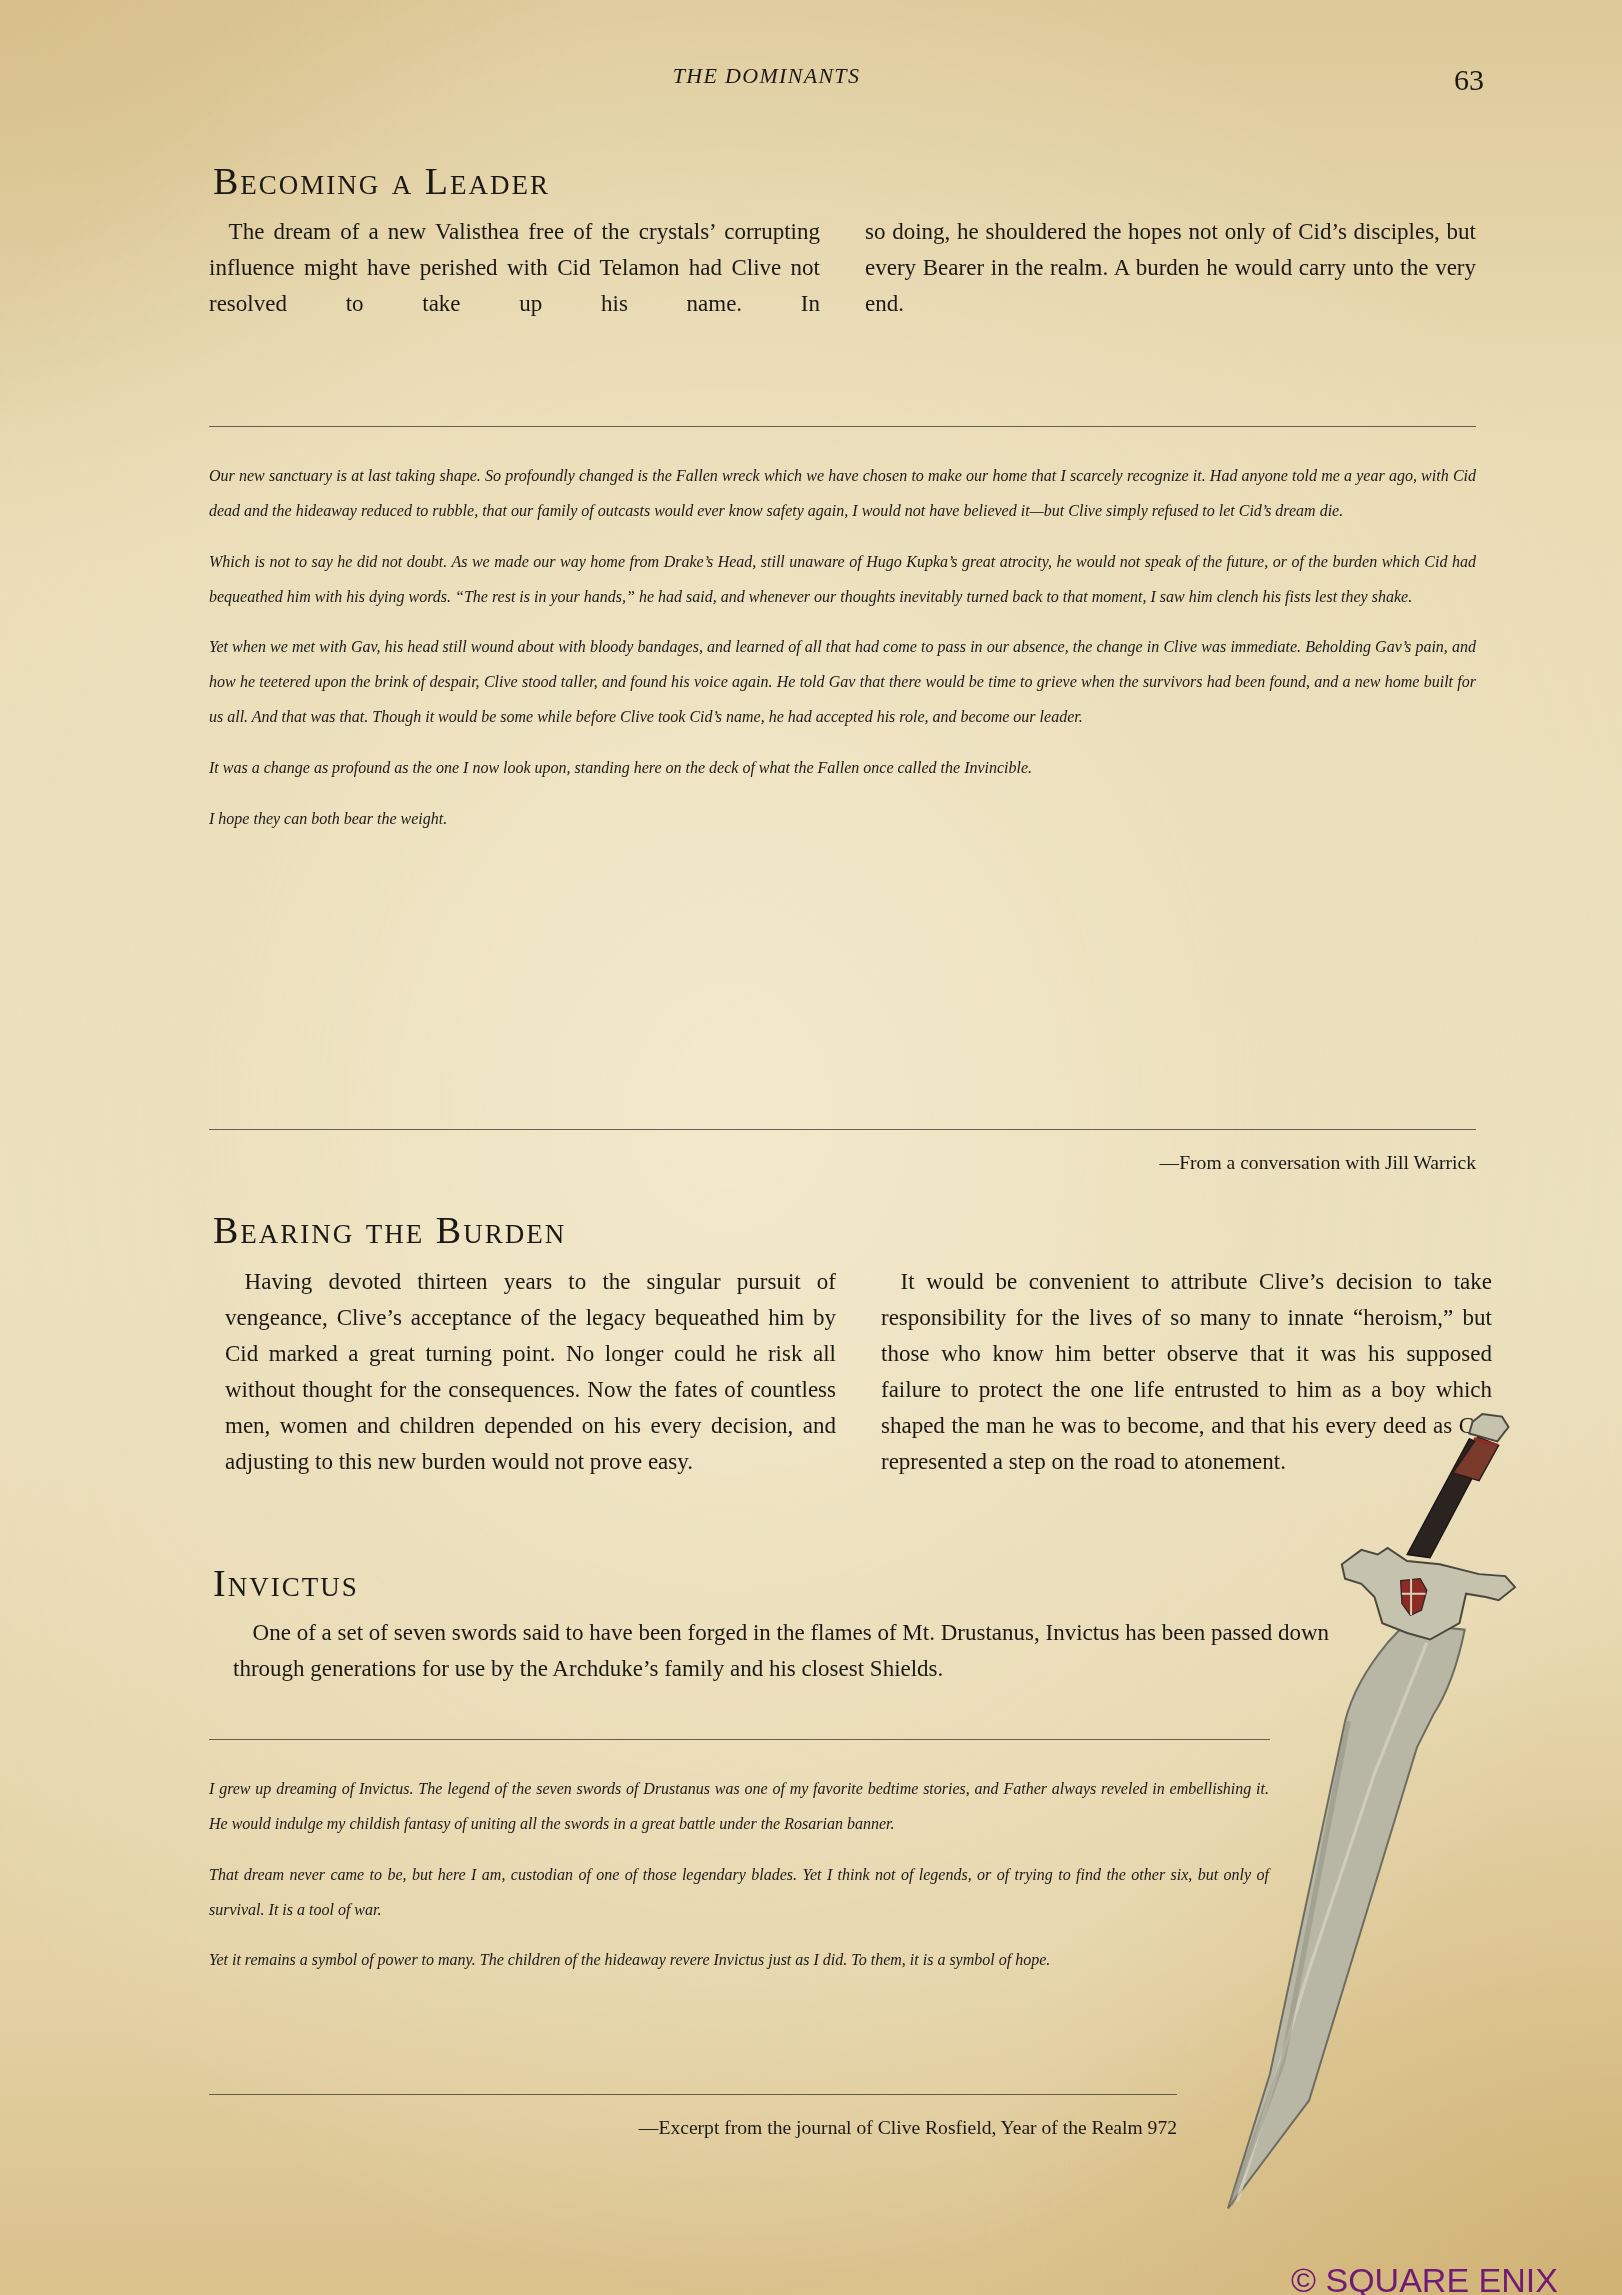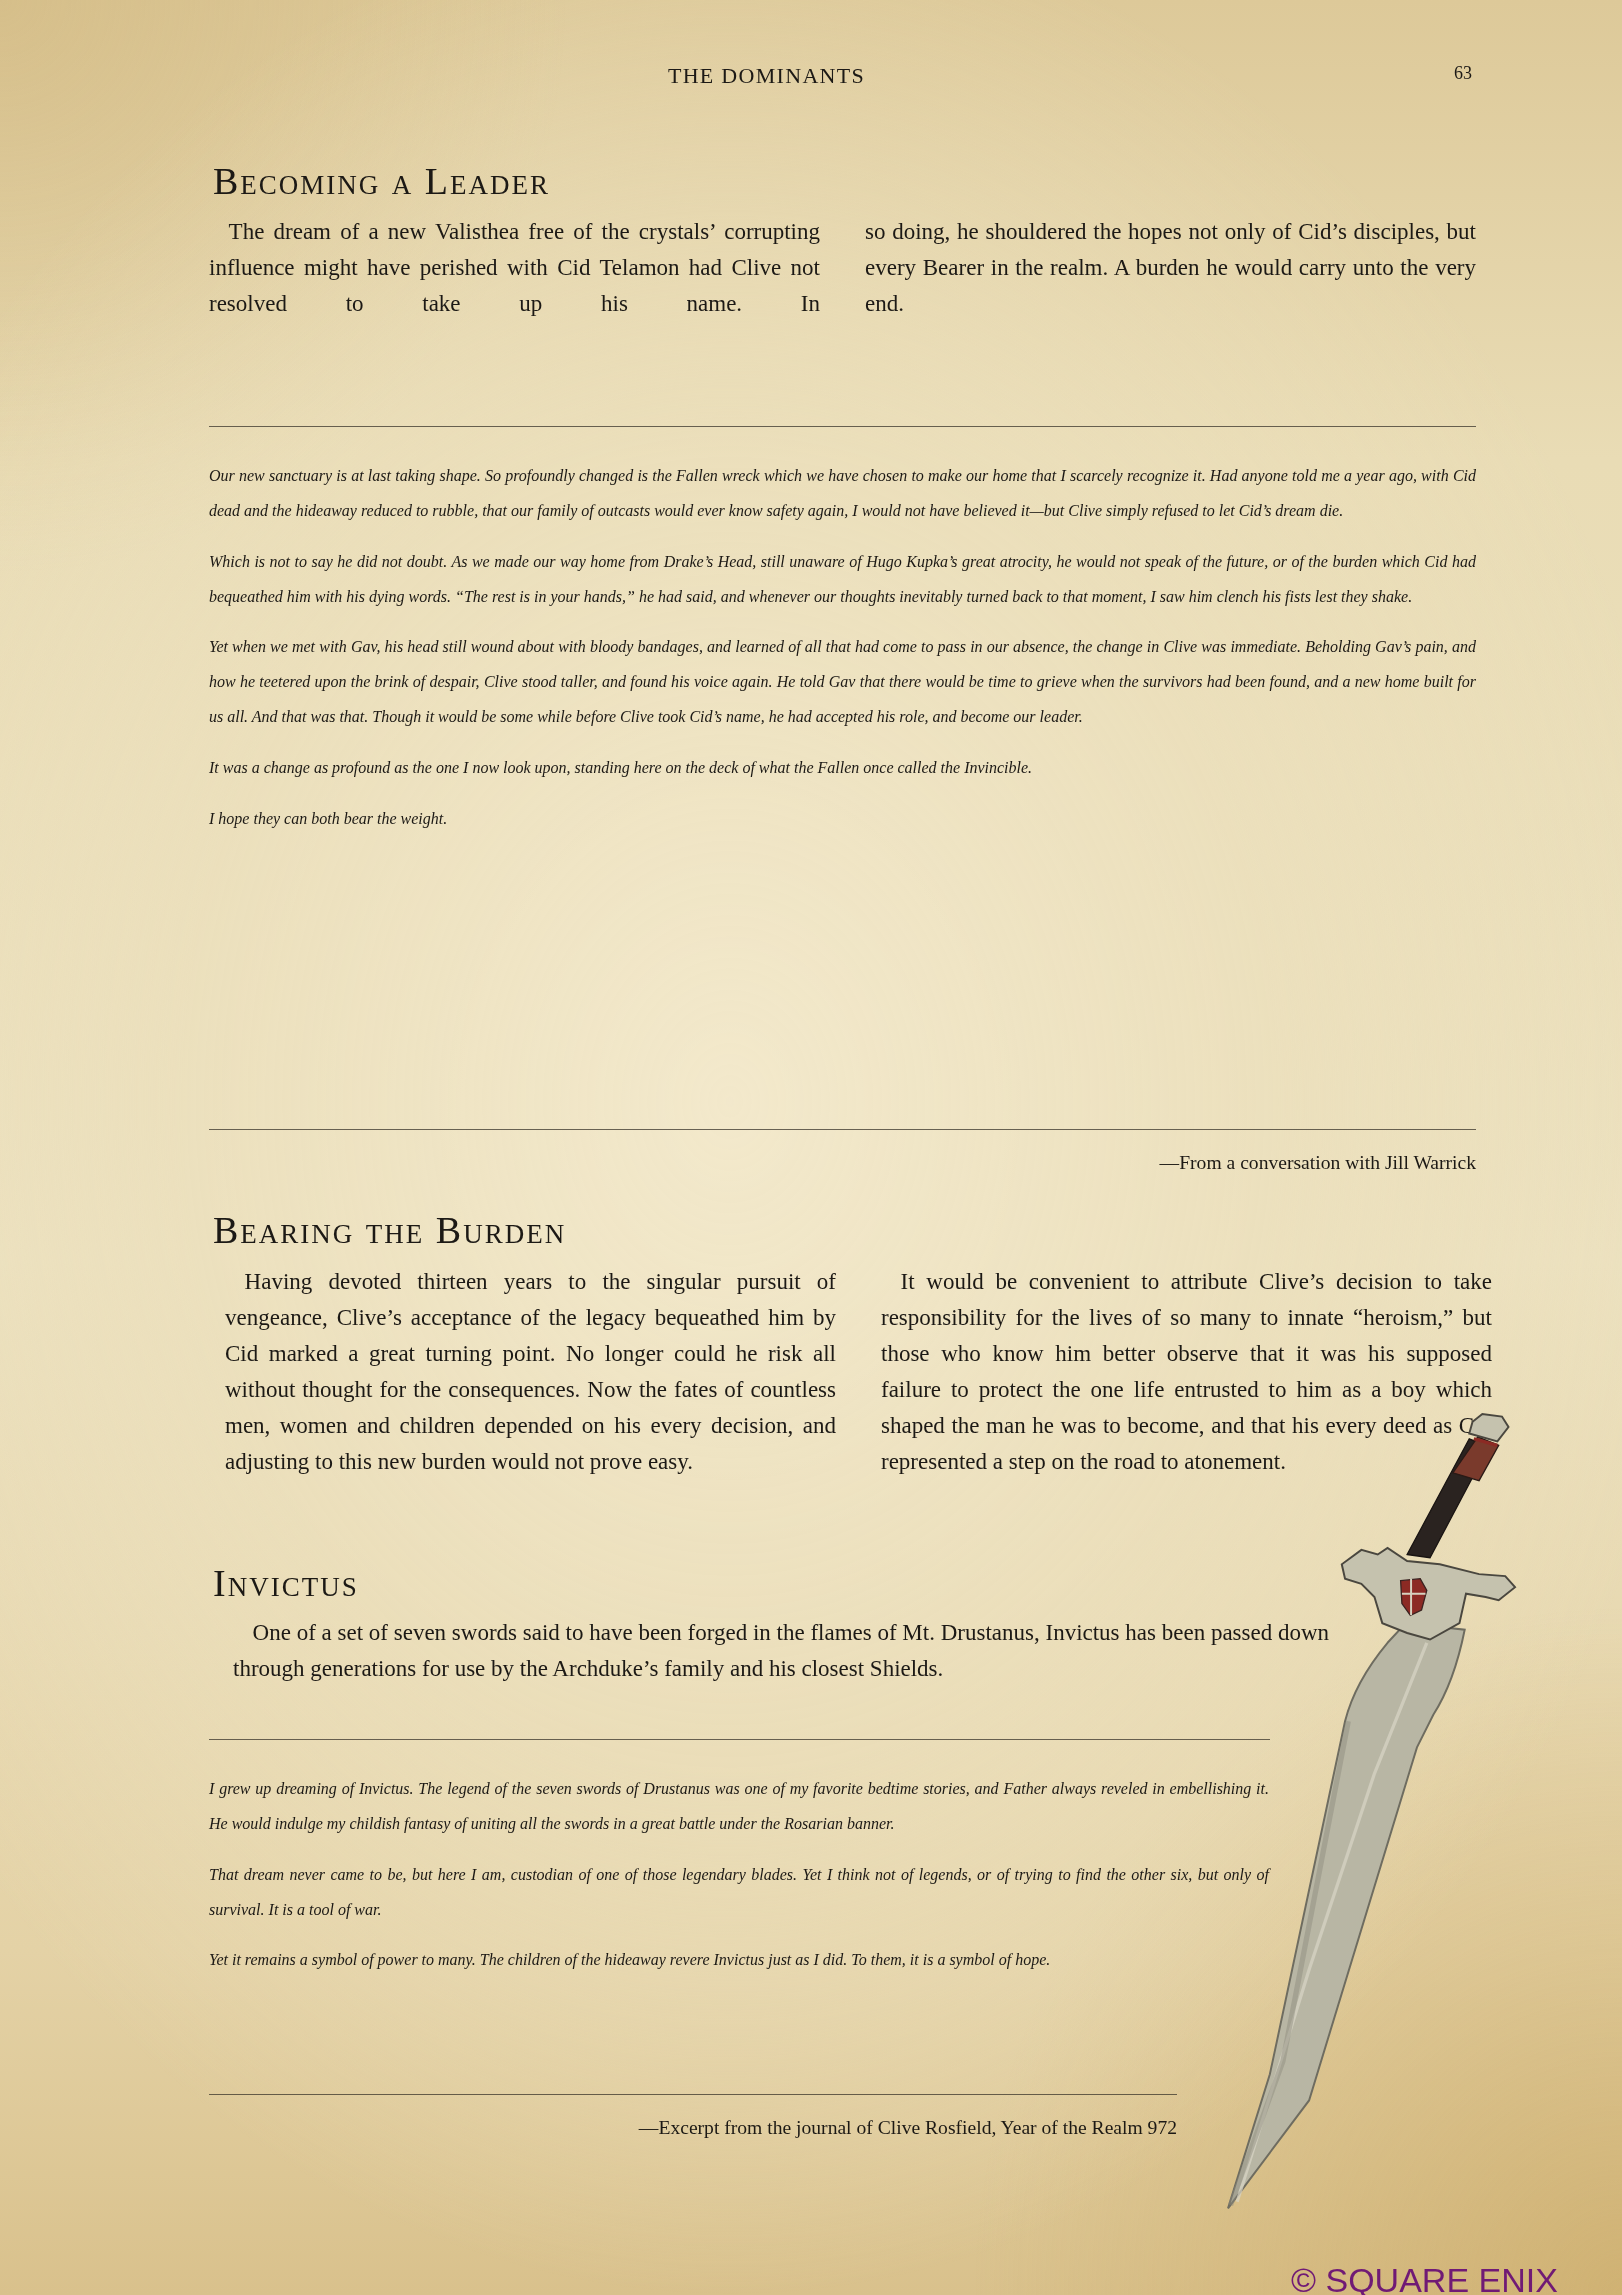--- a/index.html
+++ b/index.html
@@ -9,23 +9,23 @@
     font-family:"Liberation Serif","DejaVu Serif",serif;
     background:
       radial-gradient(ellipse 75% 65% at 45% 48%, rgba(243,233,204,0.95) 0%, rgba(236,224,189,0.7) 45%, rgba(220,200,150,0) 80%),
       radial-gradient(ellipse 40% 30% at 100% 100%, rgba(200,165,95,0.55) 0%, rgba(200,165,95,0) 100%),
       radial-gradient(ellipse 35% 25% at 0% 0%, rgba(205,178,120,0.45) 0%, rgba(205,178,120,0) 100%),
       linear-gradient(180deg, #ddc999 0%, #e9dcb5 20%, #ece1bf 55%, #e4d2a6 85%, #d9c18c 100%);
   }
   .page { position:absolute; inset:0; }
   .running-head {
     position:absolute; top:63px; left:0; width:1533px; text-align:center;
-    font-size:22px; letter-spacing:1.3px; text-transform:uppercase;
+    font-size:22px; letter-spacing:1.3px; text-transform:uppercase;font-style:italic;
   }
-  .folio { position:absolute; top:63px; left:1454px; font-size:18px; }
+  .folio { position:absolute; top:63px; left:1454px; font-size:30px; }
   h2.sc {
     position:absolute; margin:4px; font-weight:normal;
     font-size:38px; letter-spacing:2px; font-variant:small-caps; line-height:1;
   }
   .cols { position:absolute; display:flex; justify-content:space-between; }
   .col { text-align:justify; font-size:23px; line-height:36px; }
   .col p { margin:0; text-indent:19.6px; }
   .col p.noind { text-indent:0; }
   .rule {
     position:absolute; height:0;

